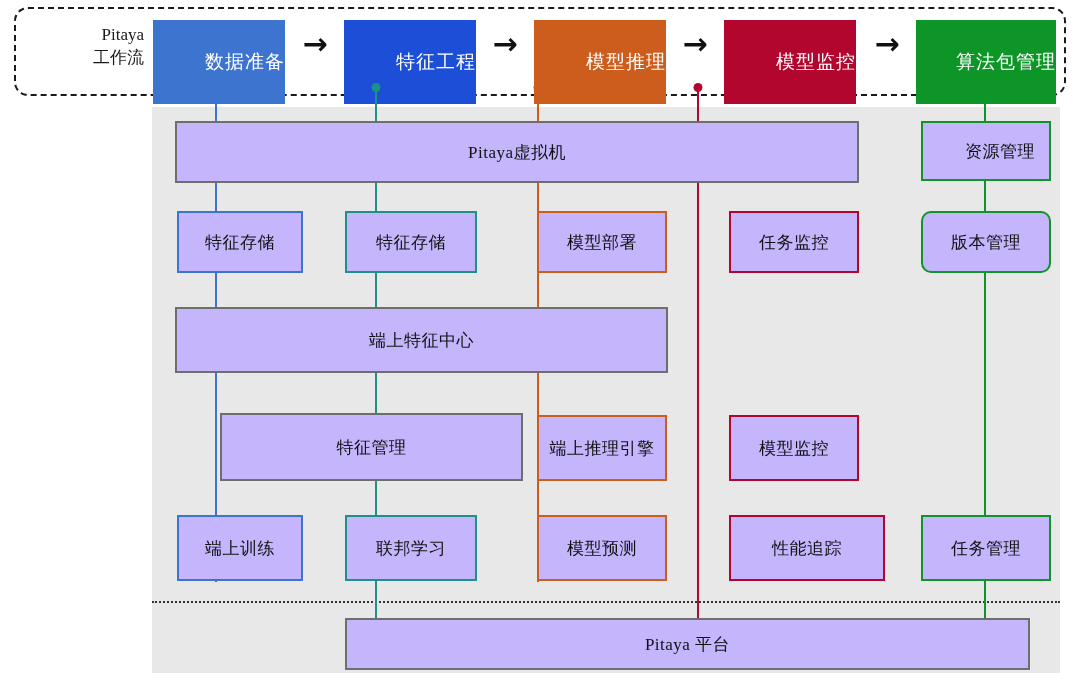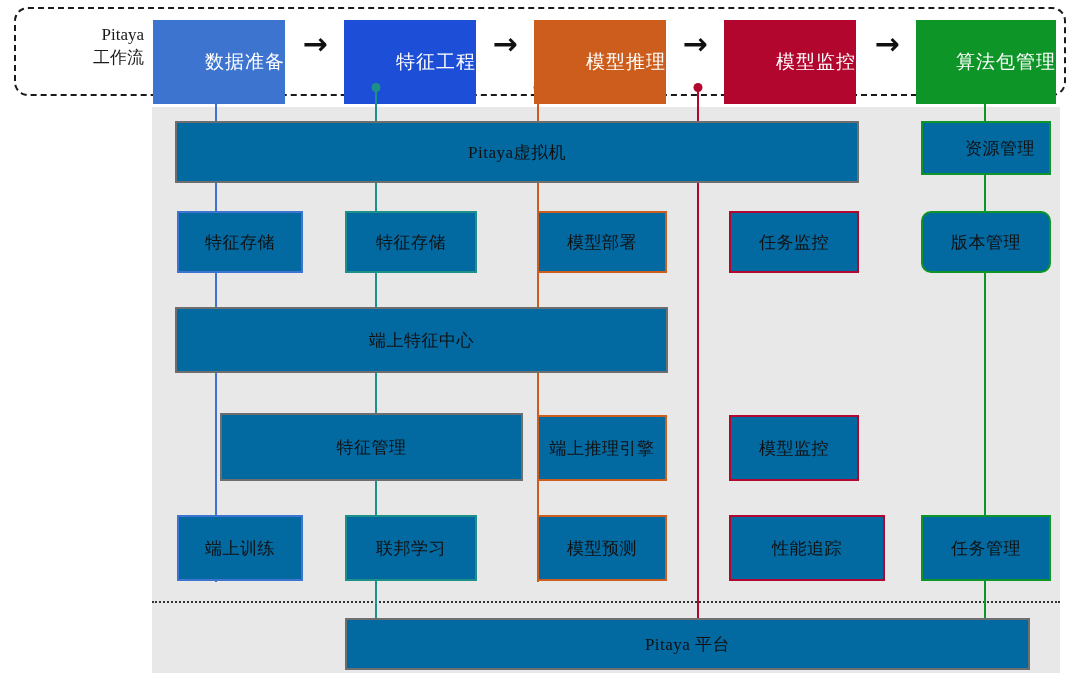--- a/index.html
+++ b/index.html
@@ -106,21 +106,21 @@
     width: 9px;
     height: 9px;
     border-radius: 50%;
     z-index: 2;
     transform: translateX(-50%);
   }
 
   
   .node {
     position: absolute;
-    background: #0369a1;
+    background: #c4b5fd;
     border: 2px solid #6e6e6e;
     box-sizing: border-box;
     display: flex;
     align-items: center;
     justify-content: center;
     font-size: 17px;
     color: #111111;
     z-index: 3;
     letter-spacing: 0.5px;
   }
@@ -142,21 +142,21 @@
       <div class="conn" style="left: 696.7px; top: 84px; height: 535px; background: rgb(179, 6, 46);"></div>
       <div class="conn-dot" style="left: 698px; top: 83px; background: rgb(179, 6, 46);"></div>
       <div class="conn" style="left: 983.7px; top: 84px; height: 535px; background: rgb(13, 149, 39);"></div>
       <div class="conn-dot" style="left: 985px; top: 83px; background: rgb(13, 149, 39);"></div>
     </div>
 
   <div id="node-layer">
       <div class="node" style="left: 175px; top: 121px; width: 684px; height: 62px; border-color: rgb(110, 110, 110);">
         <span>Pitaya虚拟机</span>
       </div>
-      <div class="node" style="left: 921px; top: 121px; width: 130px; height: 54px; border-color: rgb(13, 149, 39); padding-left: 28px;">
+      <div class="node" style="left: 921px; top: 121px; width: 130px; height: 60px; border-color: rgb(13, 149, 39); padding-left: 28px;">
         <span>资源管理</span>
       </div>
       <div class="node" style="left: 177px; top: 211px; width: 126px; height: 62px; border-color: rgb(61, 116, 208);">
         <span>特征存储</span>
       </div>
       <div class="node" style="left: 345px; top: 211px; width: 132px; height: 62px; border-color: rgb(29, 144, 136);">
         <span>特征存储</span>
       </div>
       <div class="node" style="left: 537px; top: 211px; width: 130px; height: 62px; border-color: rgb(204, 93, 28);">
         <span>模型部署</span>

